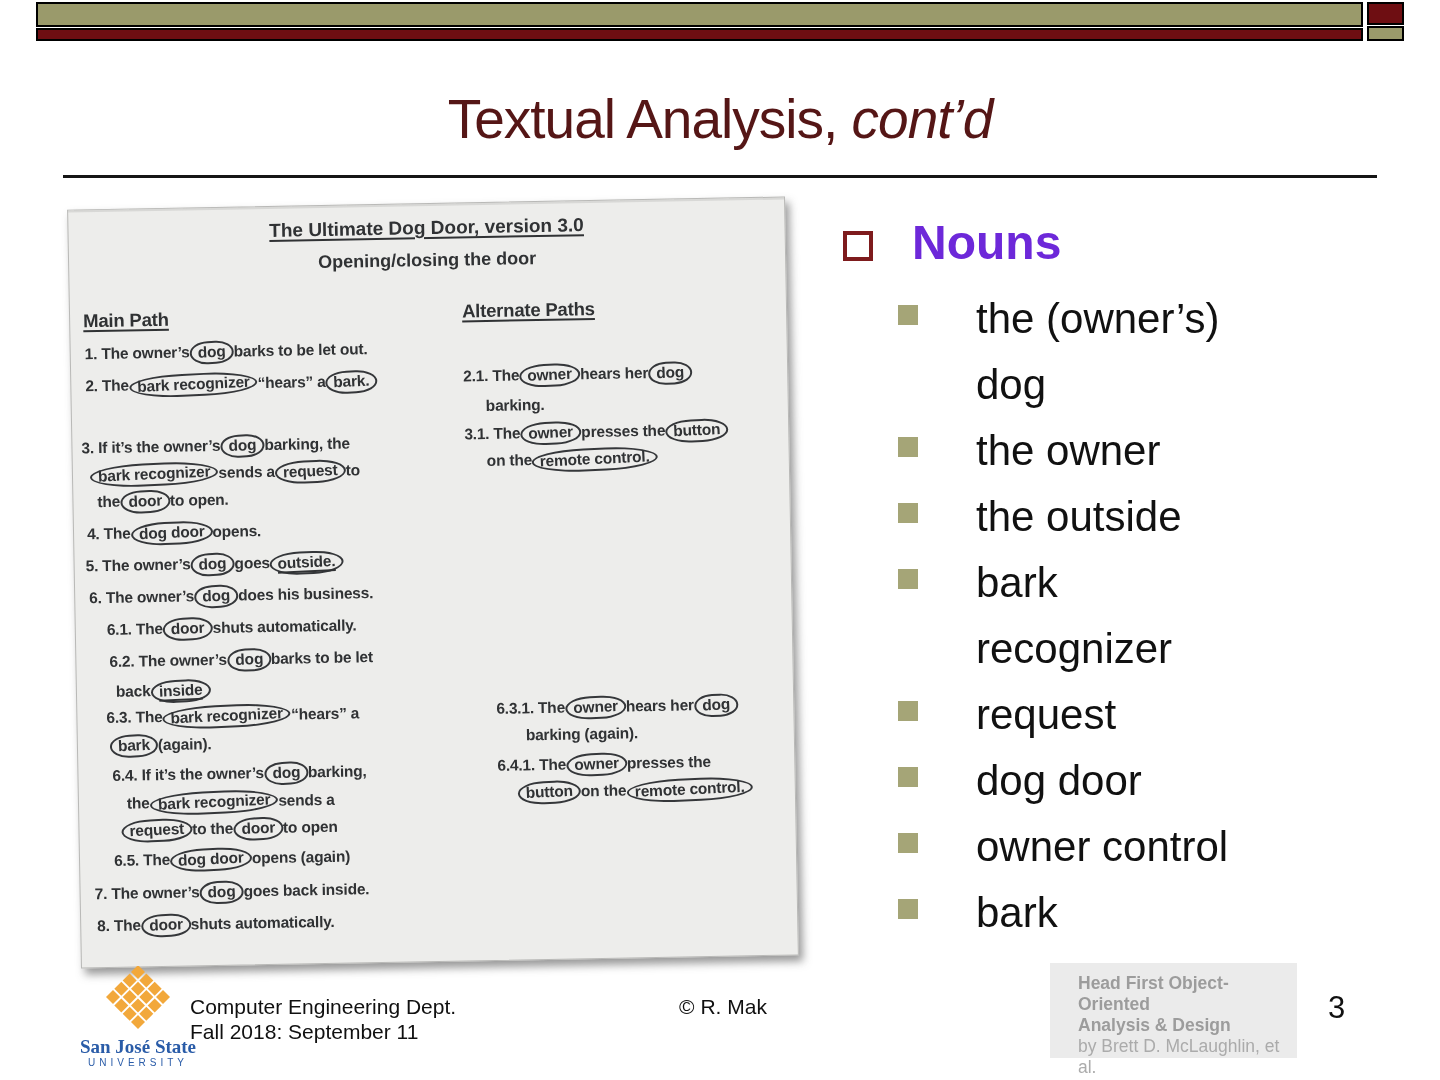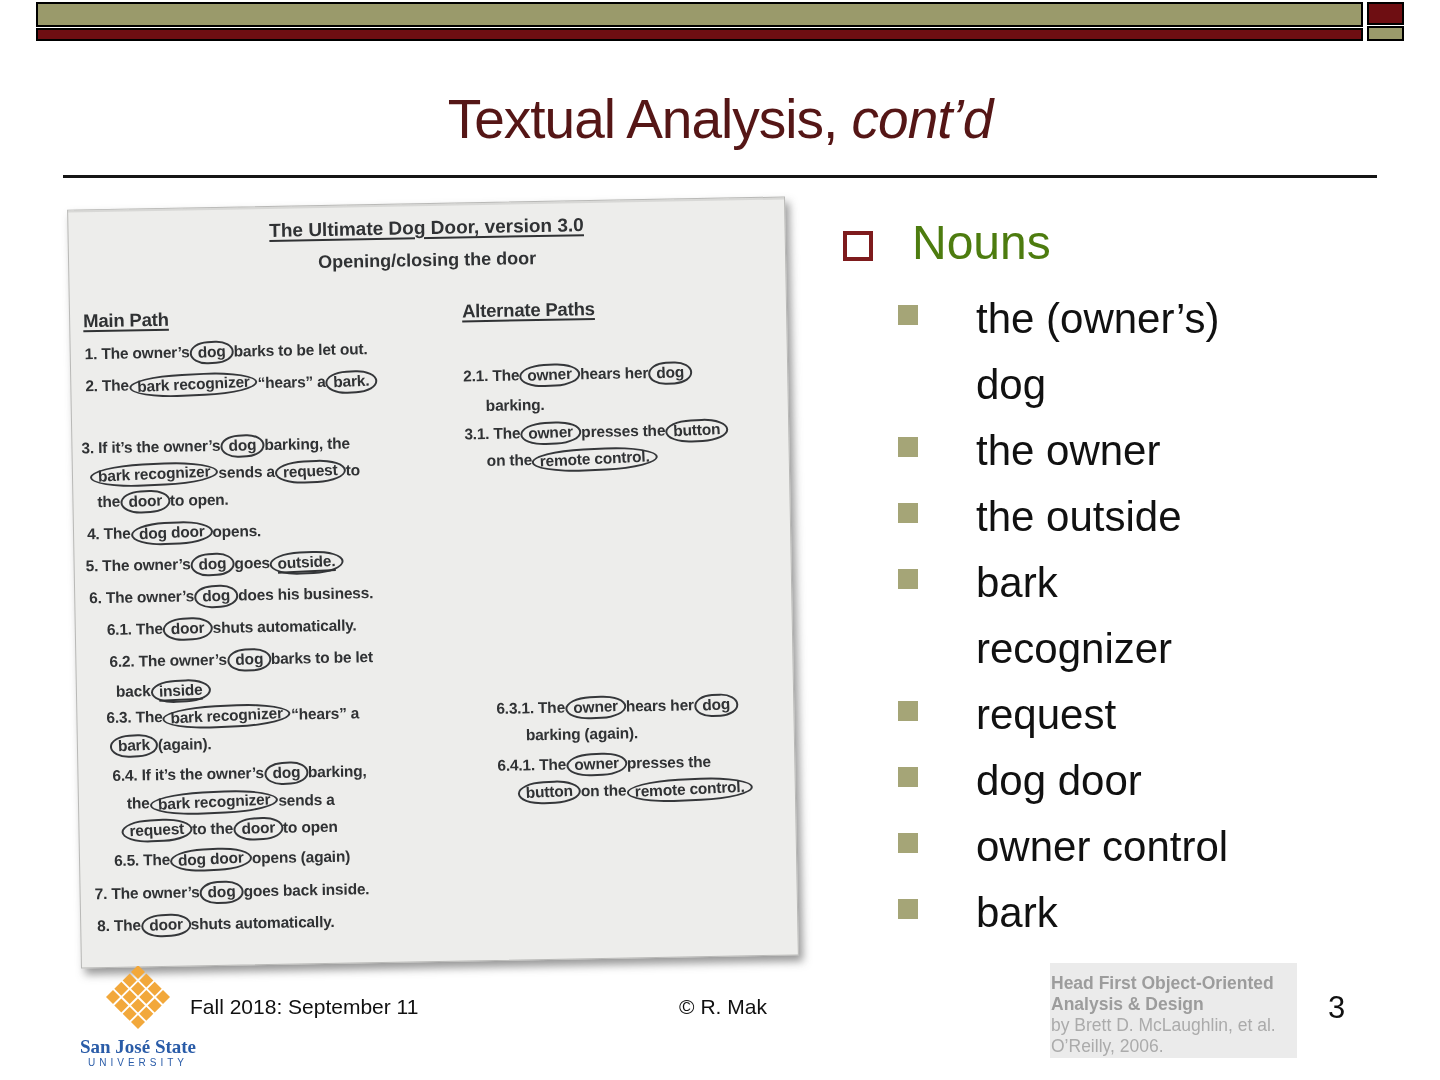--- a/index.html
+++ b/index.html
@@ -29,38 +29,38 @@
   .psub{position:absolute;top:46px;left:0;width:100%;text-align:center;font-size:18px;}
   .pline{position:absolute;white-space:nowrap;font-size:15.5px;letter-spacing:-0.2px;line-height:22px;}
   .pline.hdr{font-size:18.5px;}
   .u{text-decoration:underline;text-decoration-thickness:2px;text-underline-offset:3px;}
   .circ{display:inline-block;border:2.5px solid #35373a;border-radius:48%/58%;
         padding:0 6px 2px;margin:-4px -4px;line-height:17px;transform:rotate(-1.6deg);}
 
   
   .nouns-header{position:absolute;left:843px;top:214px;display:flex;align-items:flex-start;}
   .nouns-header .sq{width:22px;height:22px;border:4px solid #7E1B1D;margin-top:17px;flex:none;background:#fff;}
-  .nouns-header .ntitle{margin-left:39px;font-size:48px;line-height:58px;color:#4d7c0f;}
+  .nouns-header .ntitle{margin-left:39px;font-size:48px;line-height:58px;color:#6d28d9;font-weight:bold;}
   .nouns-list{position:absolute;left:898px;top:290px;}
   .nline{display:flex;align-items:flex-start;height:66px;}
   .nbullet{width:20px;height:20px;background:#A5A577;margin-top:15px;flex:none;}
   .nbullet.hide{visibility:hidden;}
   .ntext{margin-left:58px;font-size:42px;line-height:58px;color:#111;white-space:nowrap;}
 
   
   .logo{position:absolute;left:78px;top:966px;width:120px;text-align:center;}
   .logo-name{font-family:"Liberation Serif",serif;font-weight:bold;font-size:19px;
              color:#2A5CA8;line-height:20px;margin-top:1px;}
   .logo-sub{font-family:"Liberation Sans",sans-serif;font-size:10px;letter-spacing:4px;
             color:#2A5CA8;margin-top:0;}
   .footer-dept{position:absolute;left:190px;top:994px;font-size:21px;line-height:25px;color:#101010;}
   .footer-course{position:absolute;left:448px;top:994px;width:550px;text-align:center;
                  font-size:21px;line-height:25px;color:#101010;}
   .citation{position:absolute;left:1050px;top:963px;width:247px;height:95px;background:#EBEBEB;
-            box-sizing:border-box;padding:10px 8px 0 1px;z-index:6;
+            box-sizing:border-box;padding:10px 8px 0 28px;z-index:6;
             font-size:17.5px;line-height:21px;color:#ABABAB;}
   .citation .bold{font-weight:bold;color:#9C9C9C;}
   .page-num{position:absolute;left:1328px;top:990px;font-size:31px;color:#111;}
 </style>
 </head>
 <body>
 
 <div class="slide">
 
   <div class="bar bar-olive"></div>
@@ -173,20 +173,21 @@
           <rect x="-11.5" y="13.5" width="10.5" height="10.5"></rect>
         <rect x="1" y="13.5" width="10.5" height="10.5"></rect>
           <rect x="13.5" y="13.5" width="10.5" height="10.5"></rect>
       </g>
     </svg>
     <div class="logo-name">San José State</div>
     <div class="logo-sub">UNIVERSITY</div>
   </div>
 
   <div class="footer-dept">
+    <div>Computer Engineering Dept.</div>
     <div>Fall 2018: September 11</div>
   </div>
 
   <div class="footer-course">
     <div>© R. Mak</div>
   </div>
 
   <div class="citation">
       <div class="bold">Head First Object-Oriented</div>
       <div class="bold">Analysis &amp; Design</div>

